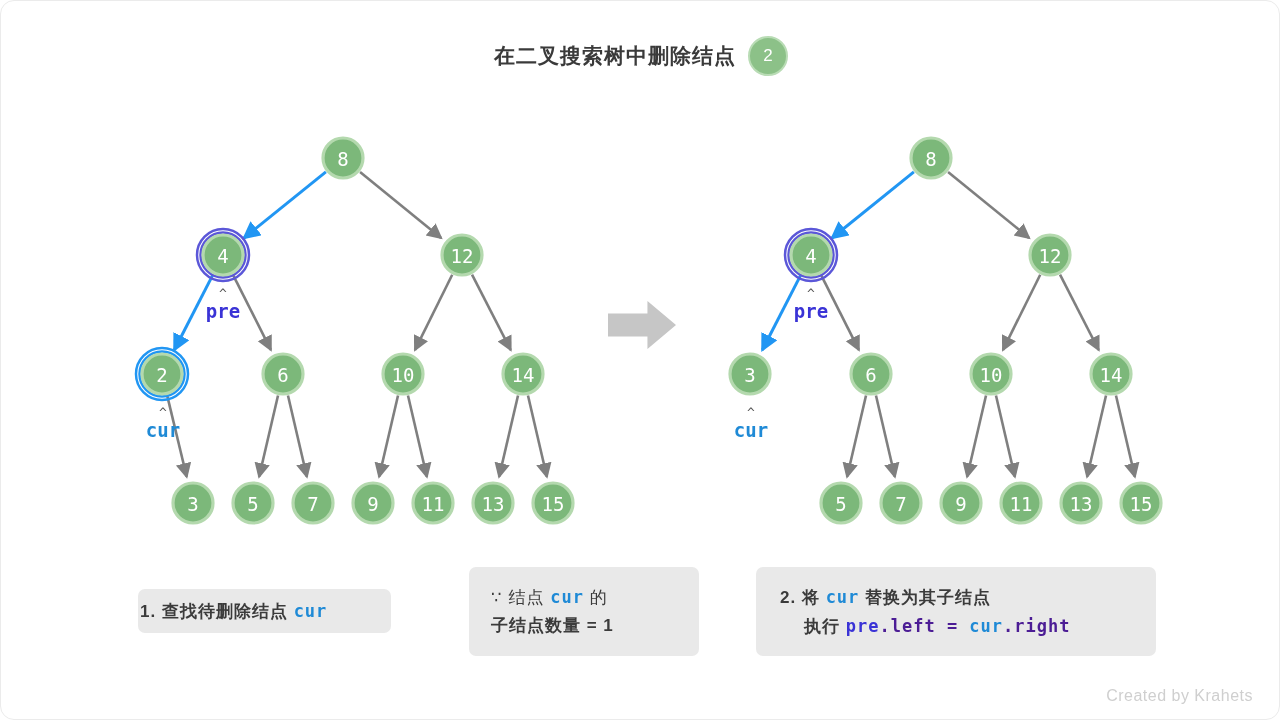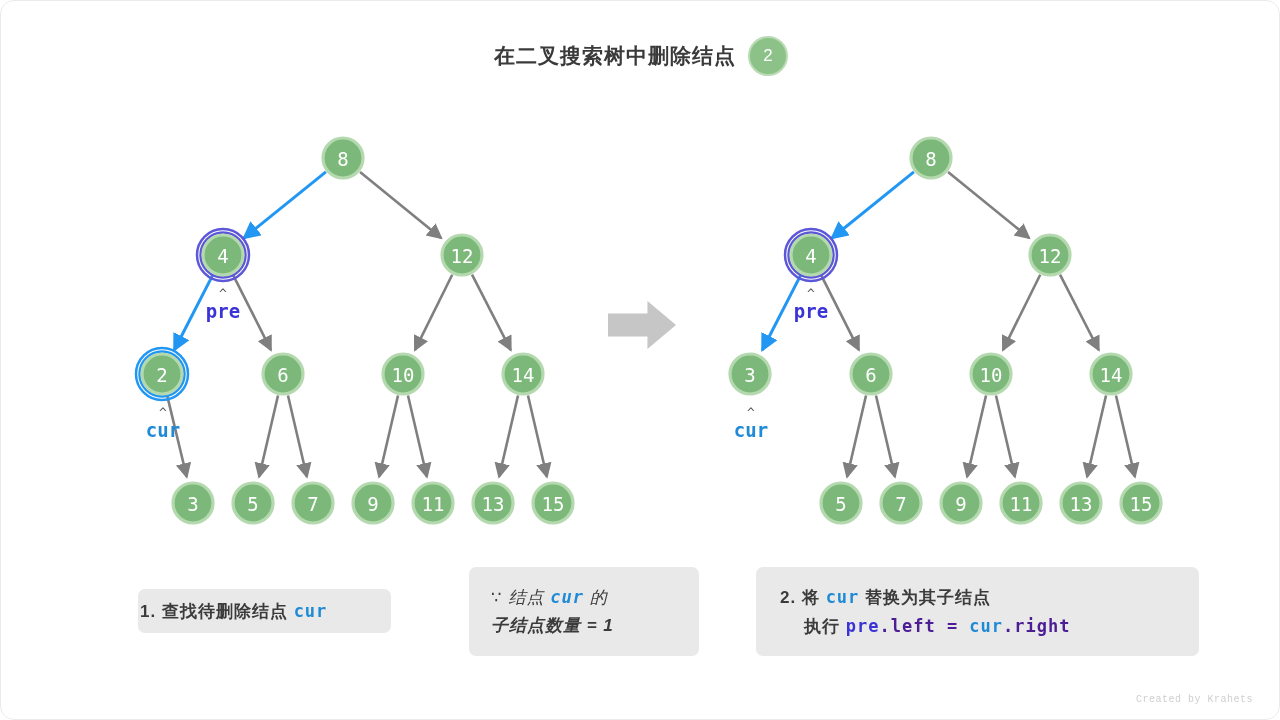--- a/index.html
+++ b/index.html
@@ -79,29 +79,29 @@
     letter-spacing: 1px;
     line-height: 28px;
   }
   .mono { font-family: "DejaVu Sans Mono", "Liberation Mono", monospace; }
   .cur-tok  { color: #1f8ad6; font-weight: bold; }
   .pre-tok  { color: #3a33d6; font-weight: bold; }
   .dim-tok  { color: #4c1d95; font-weight: bold; }
   .normal-w { font-weight: normal; }
 
   #caption-1 { left: 137px; top: 588px; width: 253px; height: 44px; padding: 0 2px; }
-  #caption-mid { left: 468px; top: 566px; width: 230px; height: 89px; padding: 0 22px; align-items: flex-start; font-style: italic; }
-  #caption-2 { left: 755px; top: 566px; width: 443px; height: 89px; padding: 0 24px; }
+  #caption-mid { left: 468px; top: 566px; width: 230px; height: 89px; padding: 0 22px; align-items: flex-start; }
+  #caption-2 { left: 755px; top: 566px; width: 400px; height: 89px; padding: 0 24px; }
 
   #credit {
     position: absolute;
     right: 26px;
     bottom: 14px;
-    font-family: Liberation Mono, monospace;
-    font-size: 10px;
+    font-family: Liberation Sans, sans-serif;
+    font-size: 16px;
     color: #cfcfcf;
     letter-spacing: 0.5px;
   }
 
   
   .node-label {
     font-family: "DejaVu Sans Mono", "Liberation Mono", monospace;
     font-size: 19px;
     fill: #ffffff;
     text-anchor: middle;

